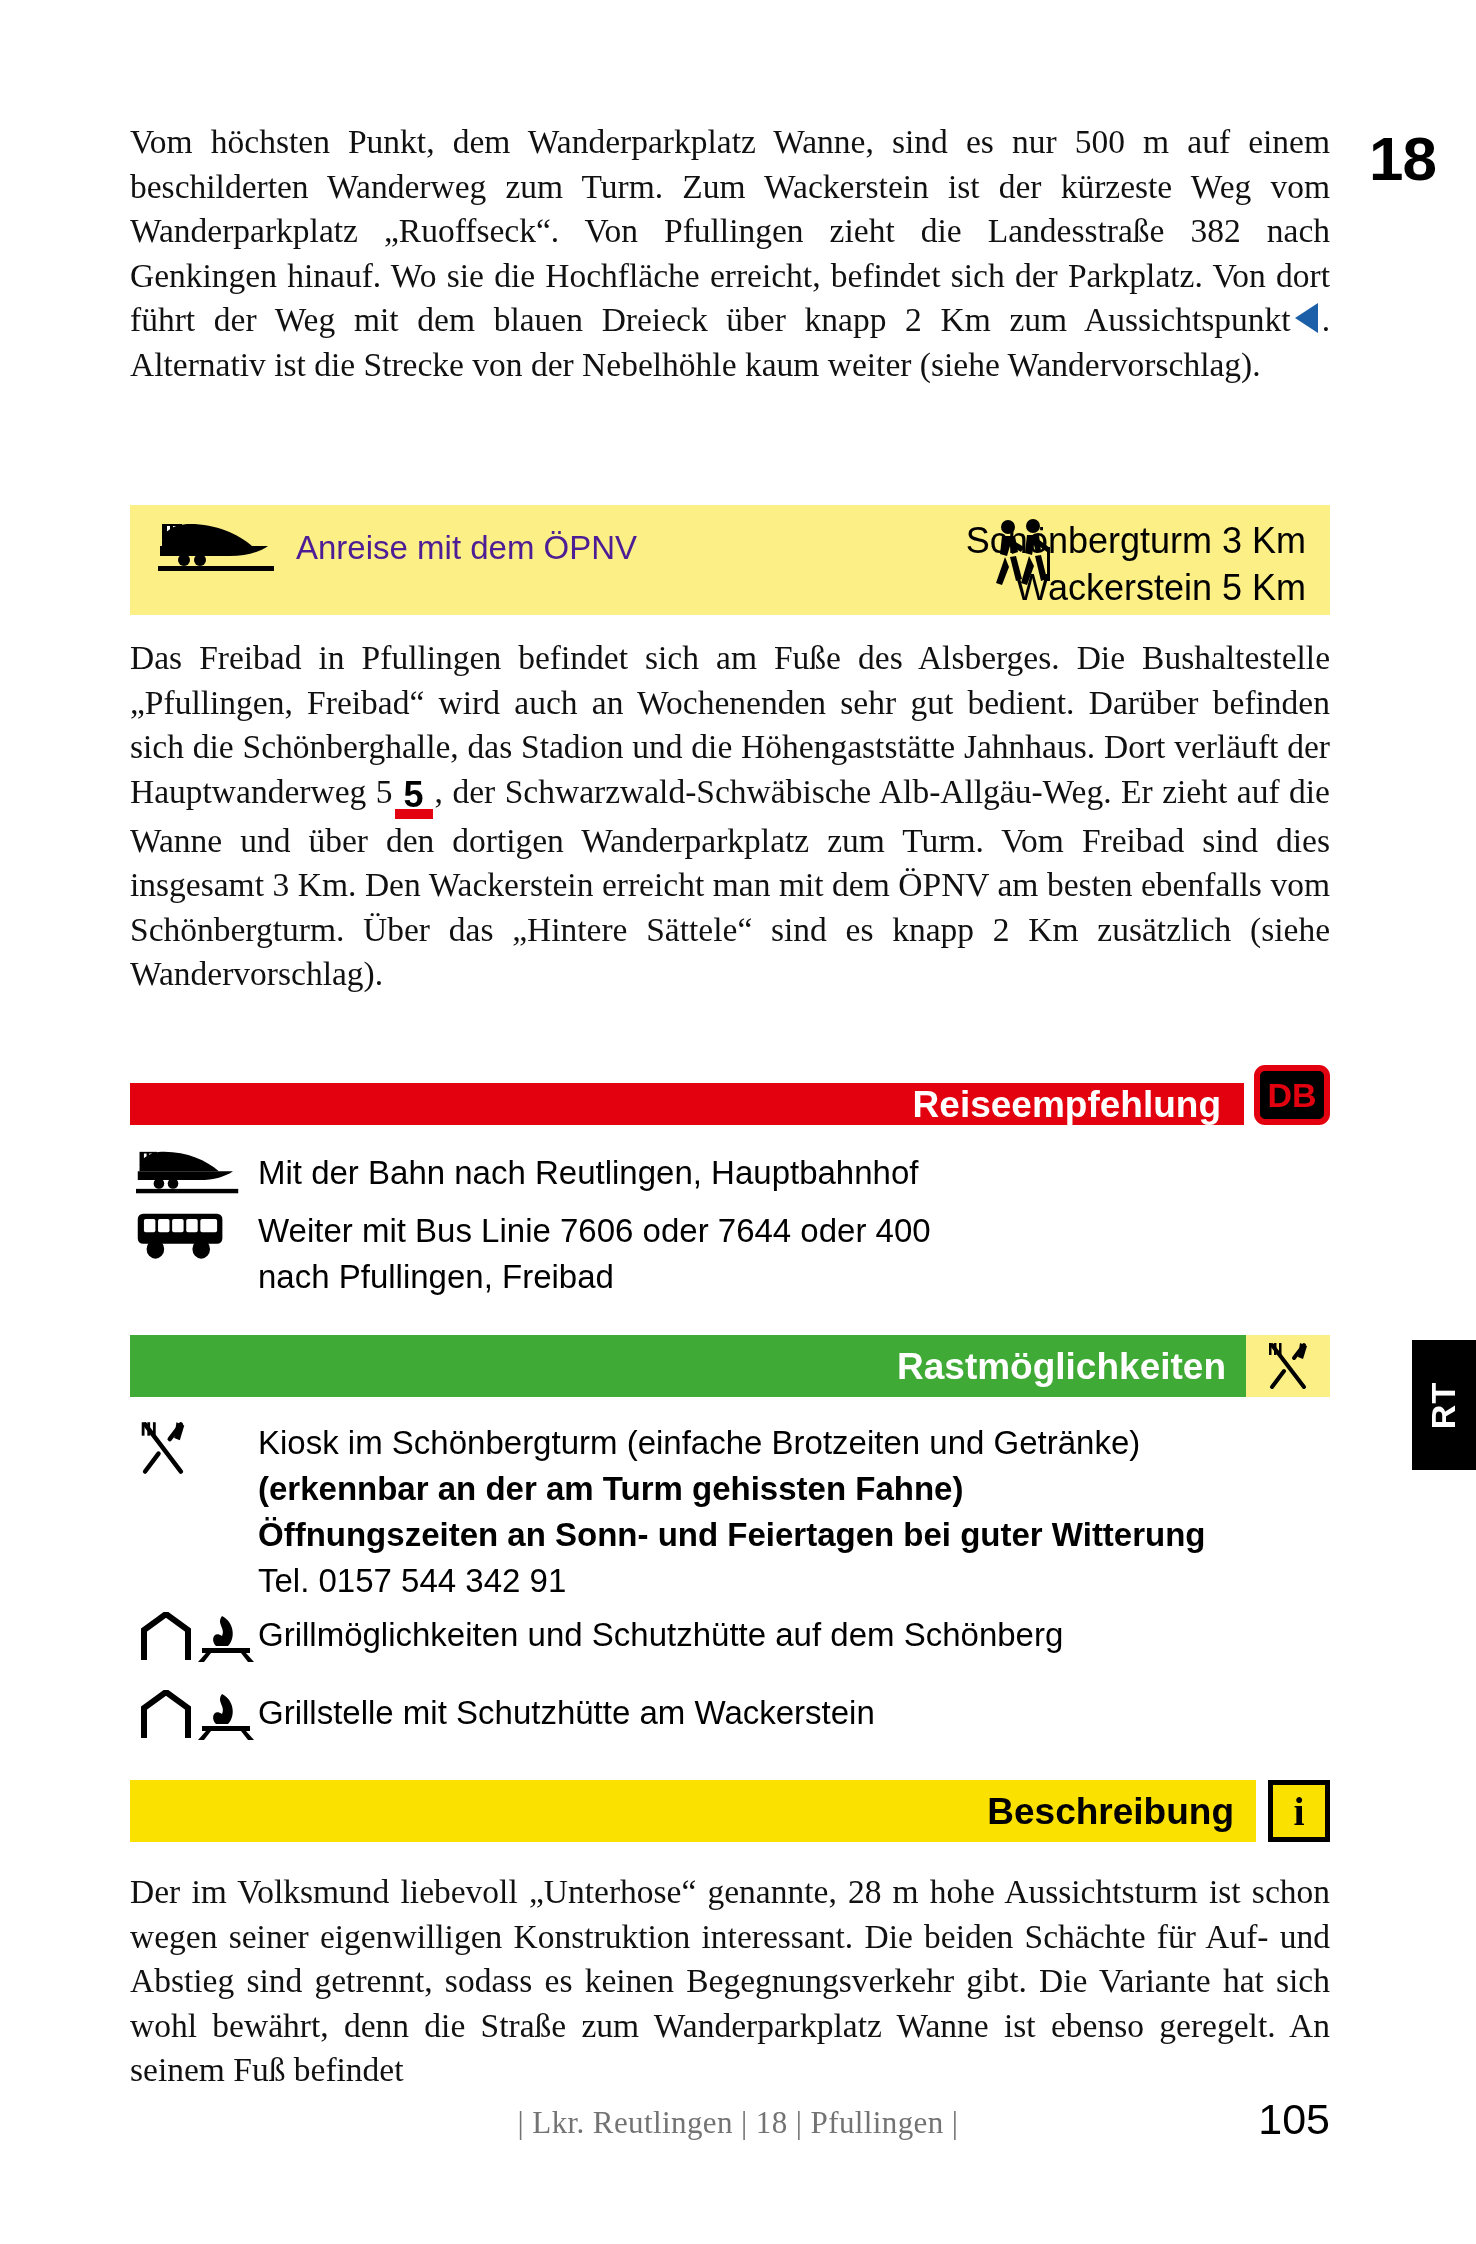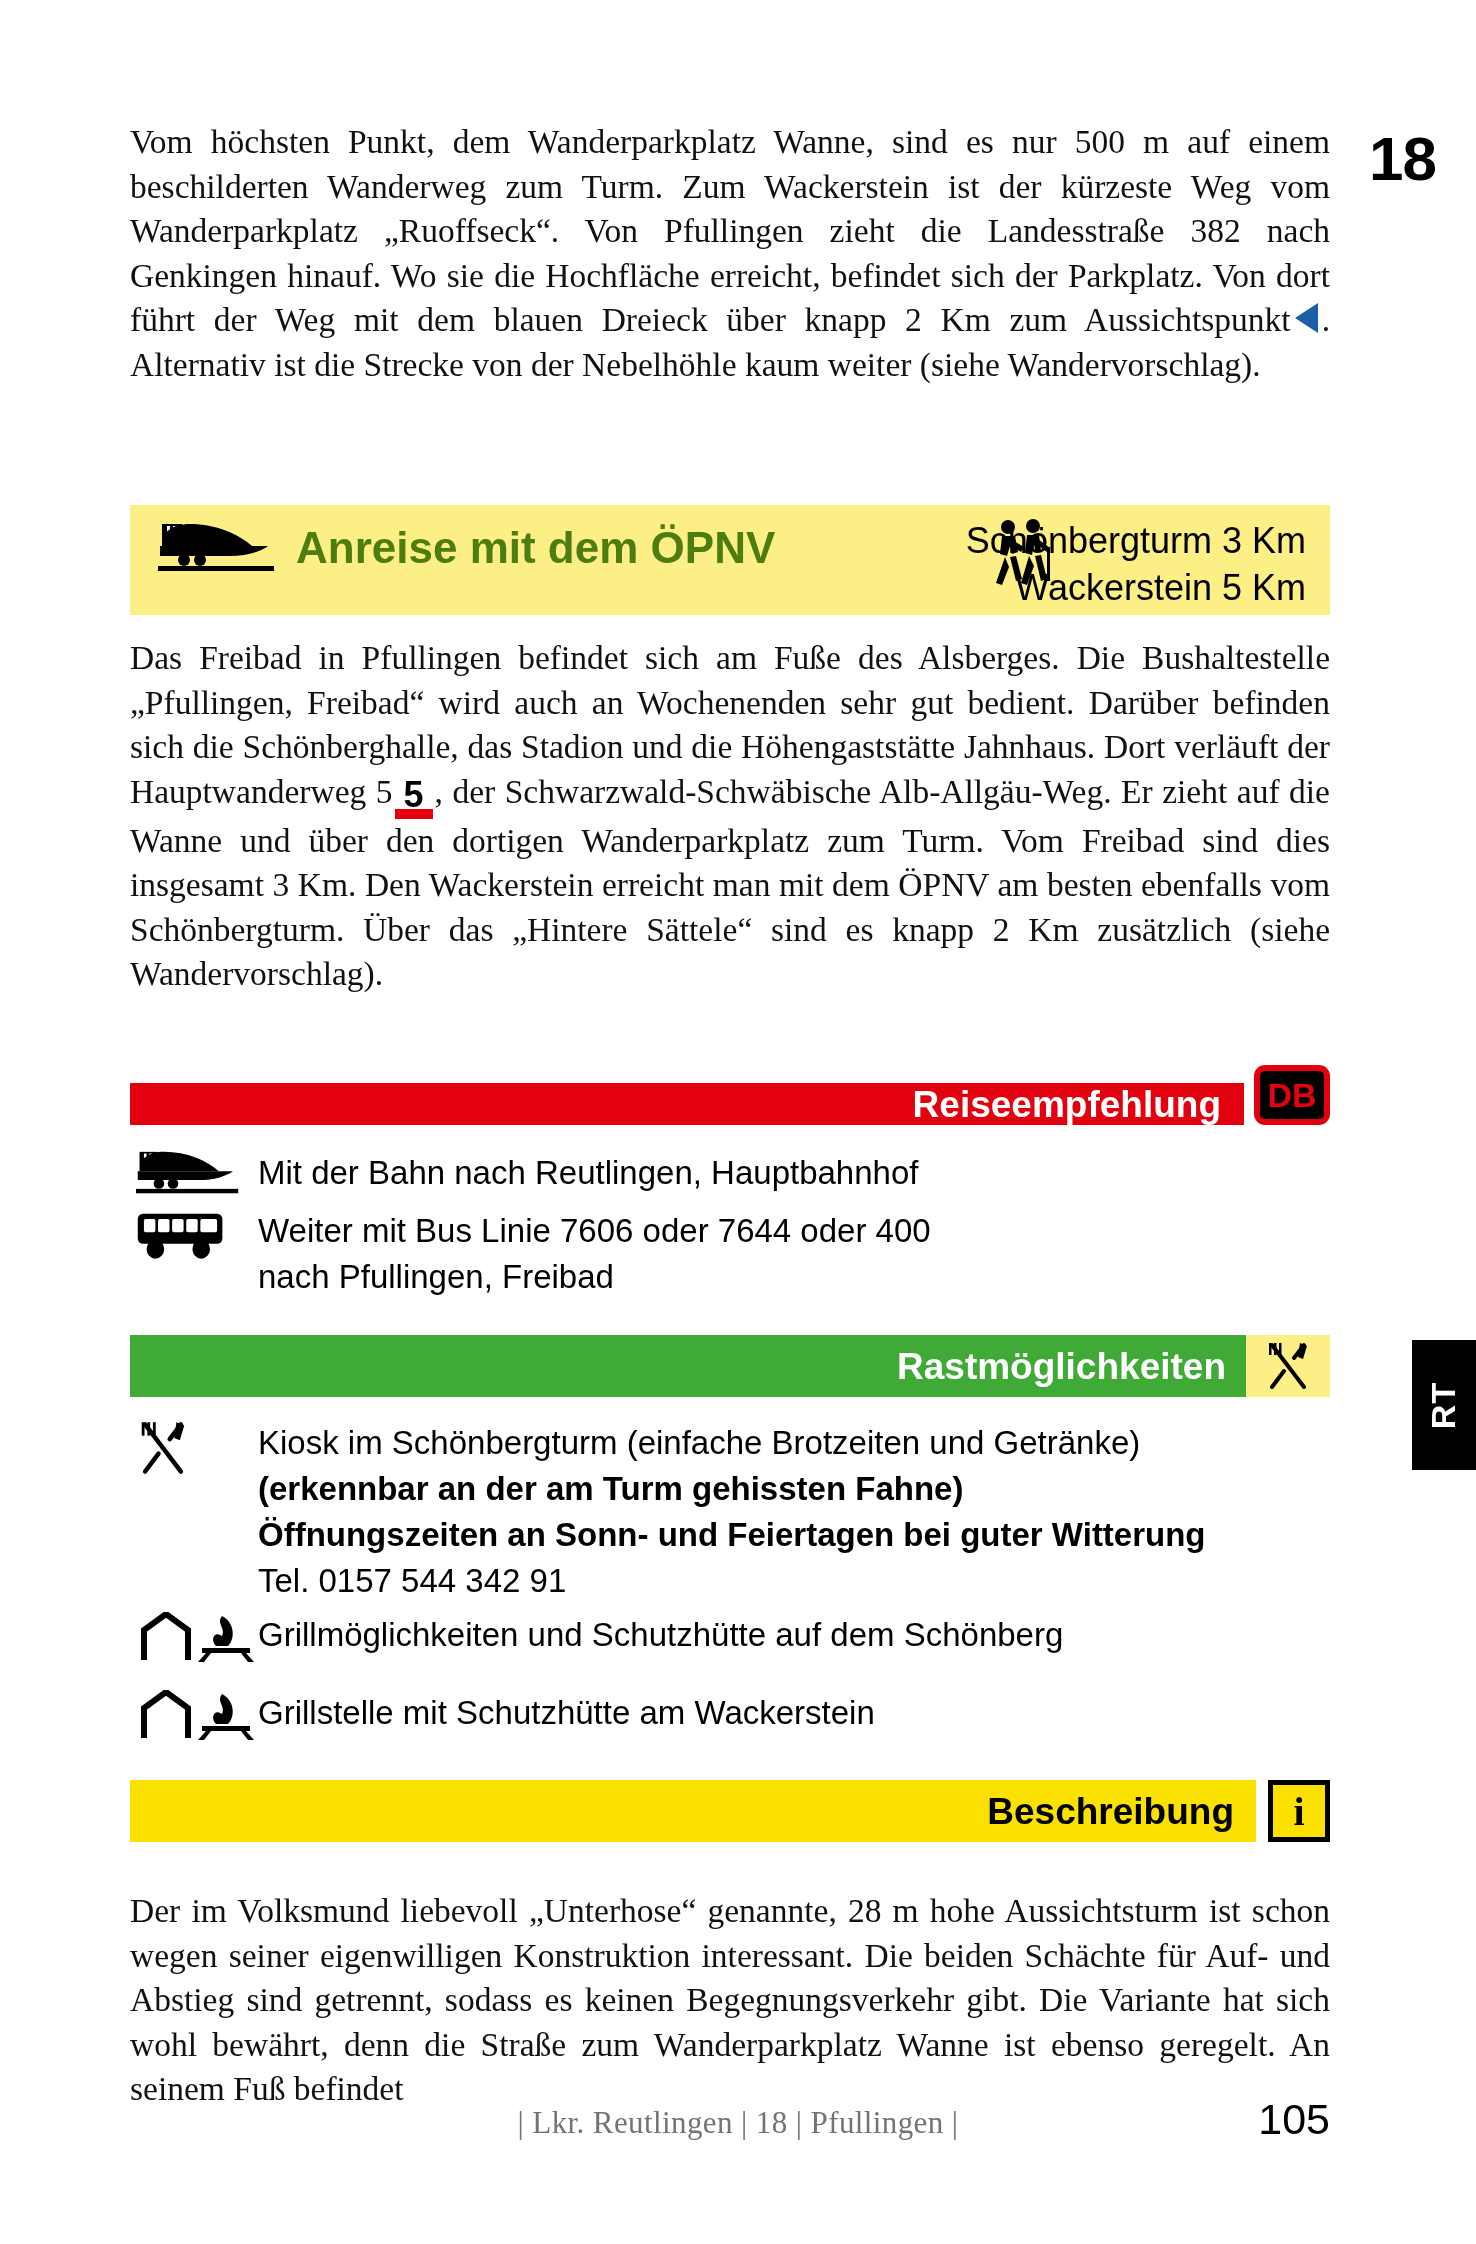--- a/index.html
+++ b/index.html
@@ -122,23 +122,23 @@
     align-items:flex-start;
   }
   .opnv .left {
     display:flex; align-items:center;
     padding-left:28px;
     padding-top:17px;
     gap:20px;
   }
   .opnv .title-black {
     font-family:"Liberation Sans", sans-serif;
-    font-weight:bold;
-    font-size:44px;
-    color:#4d7c0f;
+    font-weight:normal;
+    font-size:33px;
+    color:#4c1d95;
     white-space:nowrap;
   }
   .opnv .right {
     position:absolute;
     right:24px; top:12px;
     text-align:right;
     font-family:"Liberation Sans", sans-serif;
     font-size:36px;
     line-height:47px;
     color:#000;
@@ -436,21 +436,21 @@
     </div>
   </div>
 
   <div class="banner besch">
     <div class="bar">
       <span class="title">Beschreibung</span>
     </div>
     <div class="info-logo">i</div>
   </div>
 
-  <div class="col" style="top:1870px;margin-top:19px;">
+  <div class="col" style="top:1870px;">
     <p class="body">Der im Volksmund liebevoll „Unterhose“ genannte, 28 m hohe Aussichtsturm ist schon wegen seiner eigenwilligen Konstruktion interessant. Die beiden Schächte für Auf- und Abstieg sind getrennt, sodass es keinen Begegnungsverkehr gibt. Die Variante hat sich wohl bewährt, denn die Straße zum Wanderparkplatz Wanne ist ebenso geregelt. An seinem Fuß befindet</p>
   </div>
 
   <div class="footer">
     <span class="f-text">| Lkr. Reutlingen | 18 | Pfullingen |</span>
     <span class="f-page">105</span>
   </div>
 
 </div>
 

